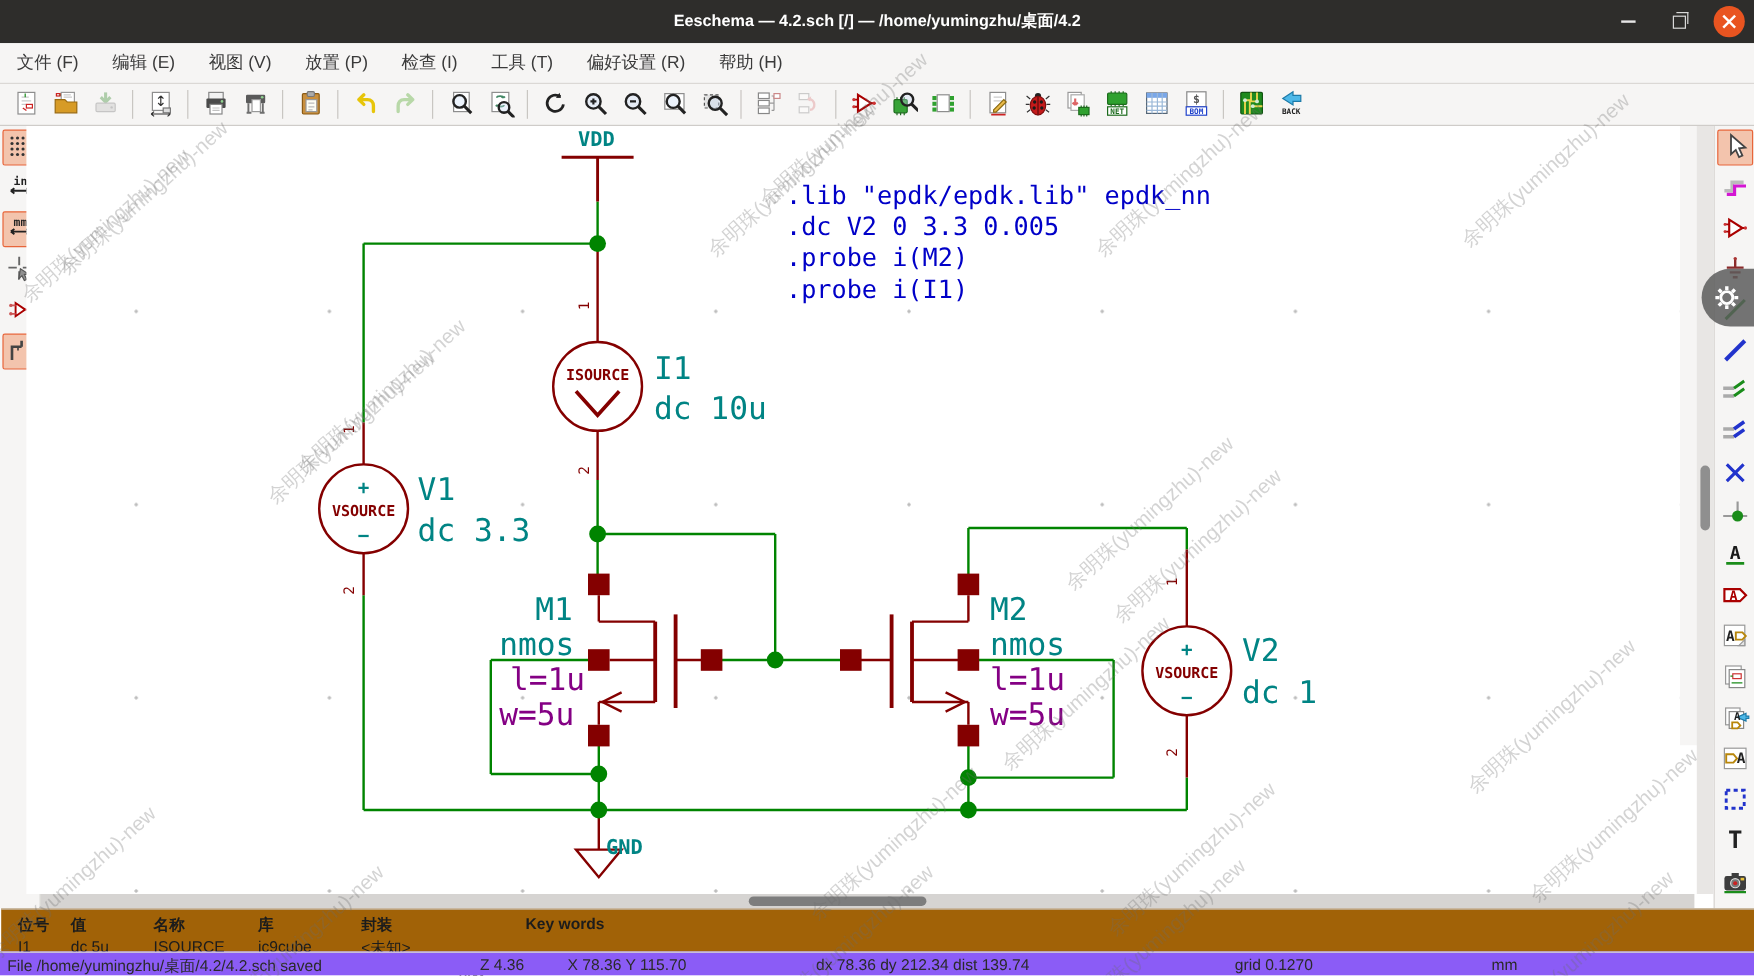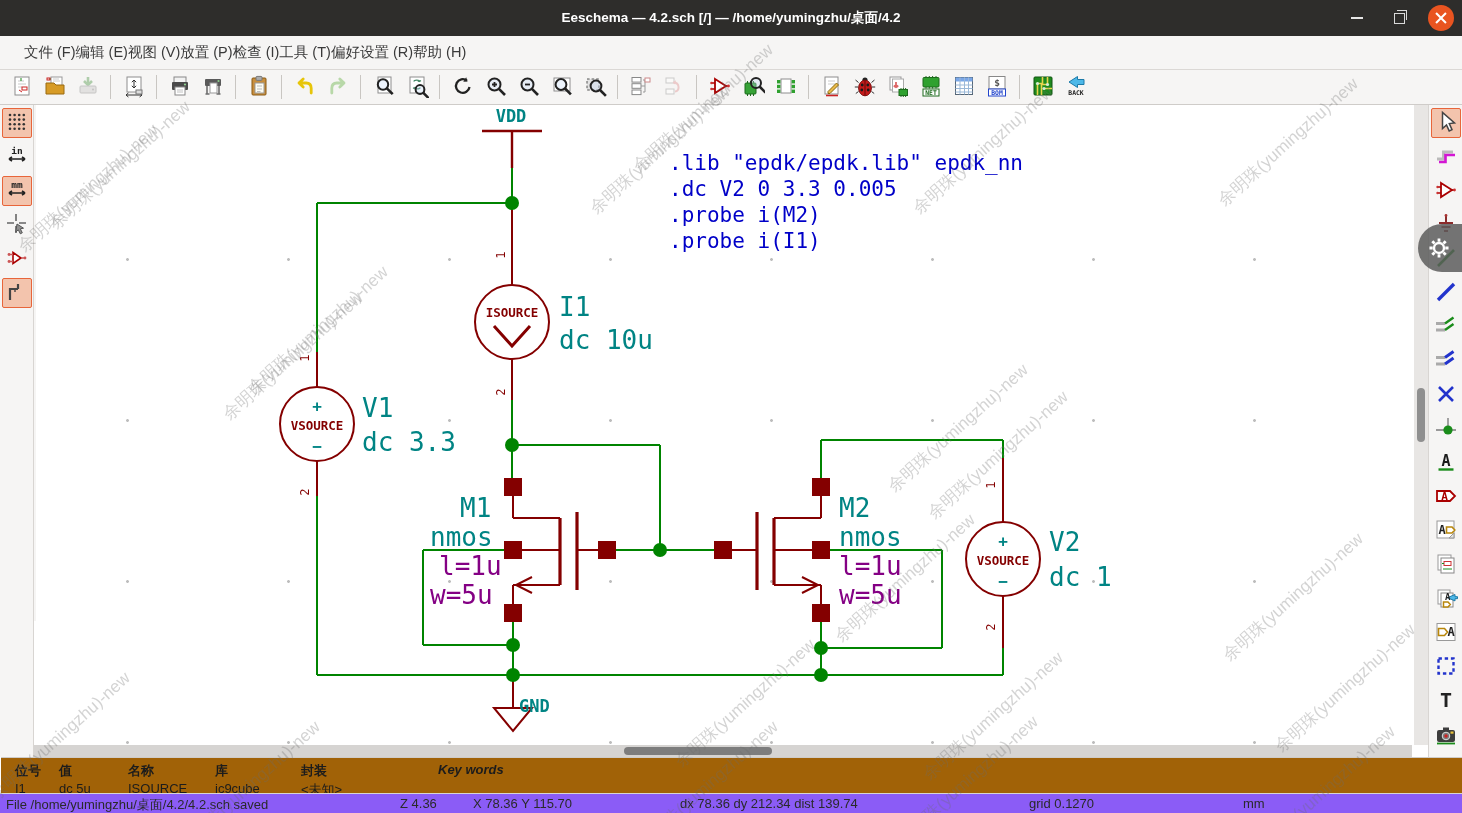--- a/index.html
+++ b/index.html
@@ -16,42 +16,42 @@
   .min-glyph { width:12px; height:2px; background:#e6e6e6; }
   .restore-glyph { width:11px; height:11px; border:1.5px solid #d9d9d9; position:relative; }
   .restore-glyph:before { content:""; position:absolute; left:2px; top:-4px; width:9px; height:9px;
     border-top:1.5px solid #d9d9d9; border-right:1.5px solid #d9d9d9; }
   .close-btn { width:26px; height:26px; border-radius:50%; background:#E95420; position:relative; }
   .close-btn:before,.close-btn:after { content:""; position:absolute; left:6px; top:12px; width:14px; height:2px; background:#fff; }
   .close-btn:before { transform:rotate(45deg); } .close-btn:after { transform:rotate(-45deg); }
 
   
   .menubar { position:absolute; left:0; top:36px; width:100%; height:34px; background:#f6f5f4;
-    border-bottom:1px solid #dbd8d5; display:flex; align-items:center; padding-left:24px; }
+    border-bottom:1px solid #dbd8d5; display:flex; align-items:center; padding-left:14px; gap:28px; }
   .menubar span { font-size:14.5px; color:#3a3a3a; white-space:nowrap; }
 
   
   .toolbar { position:absolute; left:0; top:70px; width:100%; height:35px; background:#f6f5f4;
     border-bottom:1px solid #cfccc9; display:flex; align-items:center; padding-left:5px; }
   .tbtn { width:30px; height:30px; border:none; background:transparent; display:flex; align-items:center;
     justify-content:center; margin:0 1.5px; padding:0; position:relative; }
   .tbtn.disabled { opacity:.45; }
   .tsep { width:1px; height:24px; background:#c9c6c2; margin:0 6px; }
 
   
   .leftbar { position:absolute; left:0; top:105px; width:34px; height:652px; background:#f6f5f4;
     border-right:1px solid #d8d5d2; display:flex; flex-direction:column; align-items:center; padding-top:3px; gap:4px; }
   .rightbar { position:absolute; right:0; top:105px; width:34px; height:652px; background:#f6f5f4;
     border-left:1px solid #d8d5d2; display:flex; flex-direction:column; align-items:center; padding-top:3px; gap:4px; }
   .sbtn { width:30px; height:30px; border:1px solid transparent; background:transparent;
     display:flex; align-items:center; justify-content:center; padding:0; }
   .sbtn.active { background:#f3c4ad; border:1px solid #e8653a; border-radius:2px; }
 
   
-  .canvas { position:absolute; left:36px; top:105px; width:1378px; height:640px; background:#fff;
+  .canvas { position:absolute; left:22px; top:105px; width:1378px; height:640px; background:#fff;
     background-image:radial-gradient(circle,#bdbdbd 1.1px, rgba(0,0,0,0) 1.7px);
     background-size:161px 161px; background-position:11px 74px; overflow:hidden; }
   .canvas svg { position:absolute; left:0; top:0; }
   svg text { font-family:"DejaVu Sans Mono","Liberation Mono",monospace; }
 
   
   .hscroll { position:absolute; left:34px; top:745px; width:1378px; height:12px; background:#d6d4d2; }
   .hthumb { position:absolute; left:590px; top:2px; width:148px; height:8px; background:#7d7d7d; border-radius:4px; }
   .vscroll { position:absolute; right:34px; top:105px; width:14px; height:640px; background:#e8e6e4; }
   .vthumb { position:absolute; left:3px; top:283px; width:8px; height:54px; background:#8f8f8f; border-radius:4px; }
@@ -678,21 +678,21 @@
         <span class="fvalue">ic9cube</span>
       </div>
       <div class="fcol" style="left: 300px;">
         <span class="flabel">封装</span>
         <span class="fvalue">&lt;未知&gt;</span>
       </div>
       <div class="fcol" style="left: 380px; margin-top: 44px;">
         <span class="flabel">描述</span>
         <span class="fvalue"></span>
       </div>
-      <div class="fcol" style="left: 437px; font-style: italic;">
+      <div class="fcol" style="left: 437px;">
         <span class="flabel">Key words</span>
         <span class="fvalue"></span>
       </div>
     </div>
 
   <div class="statusbar">
     <span style="left:6px">File /home/yumingzhu/桌面/4.2/4.2.sch saved</span>
     <span style="left:400px">Z 4.36</span>
     <span style="left:473px">X 78.36 Y 115.70</span>
     <span style="left:680px">dx 78.36 dy 212.34 dist 139.74</span>

